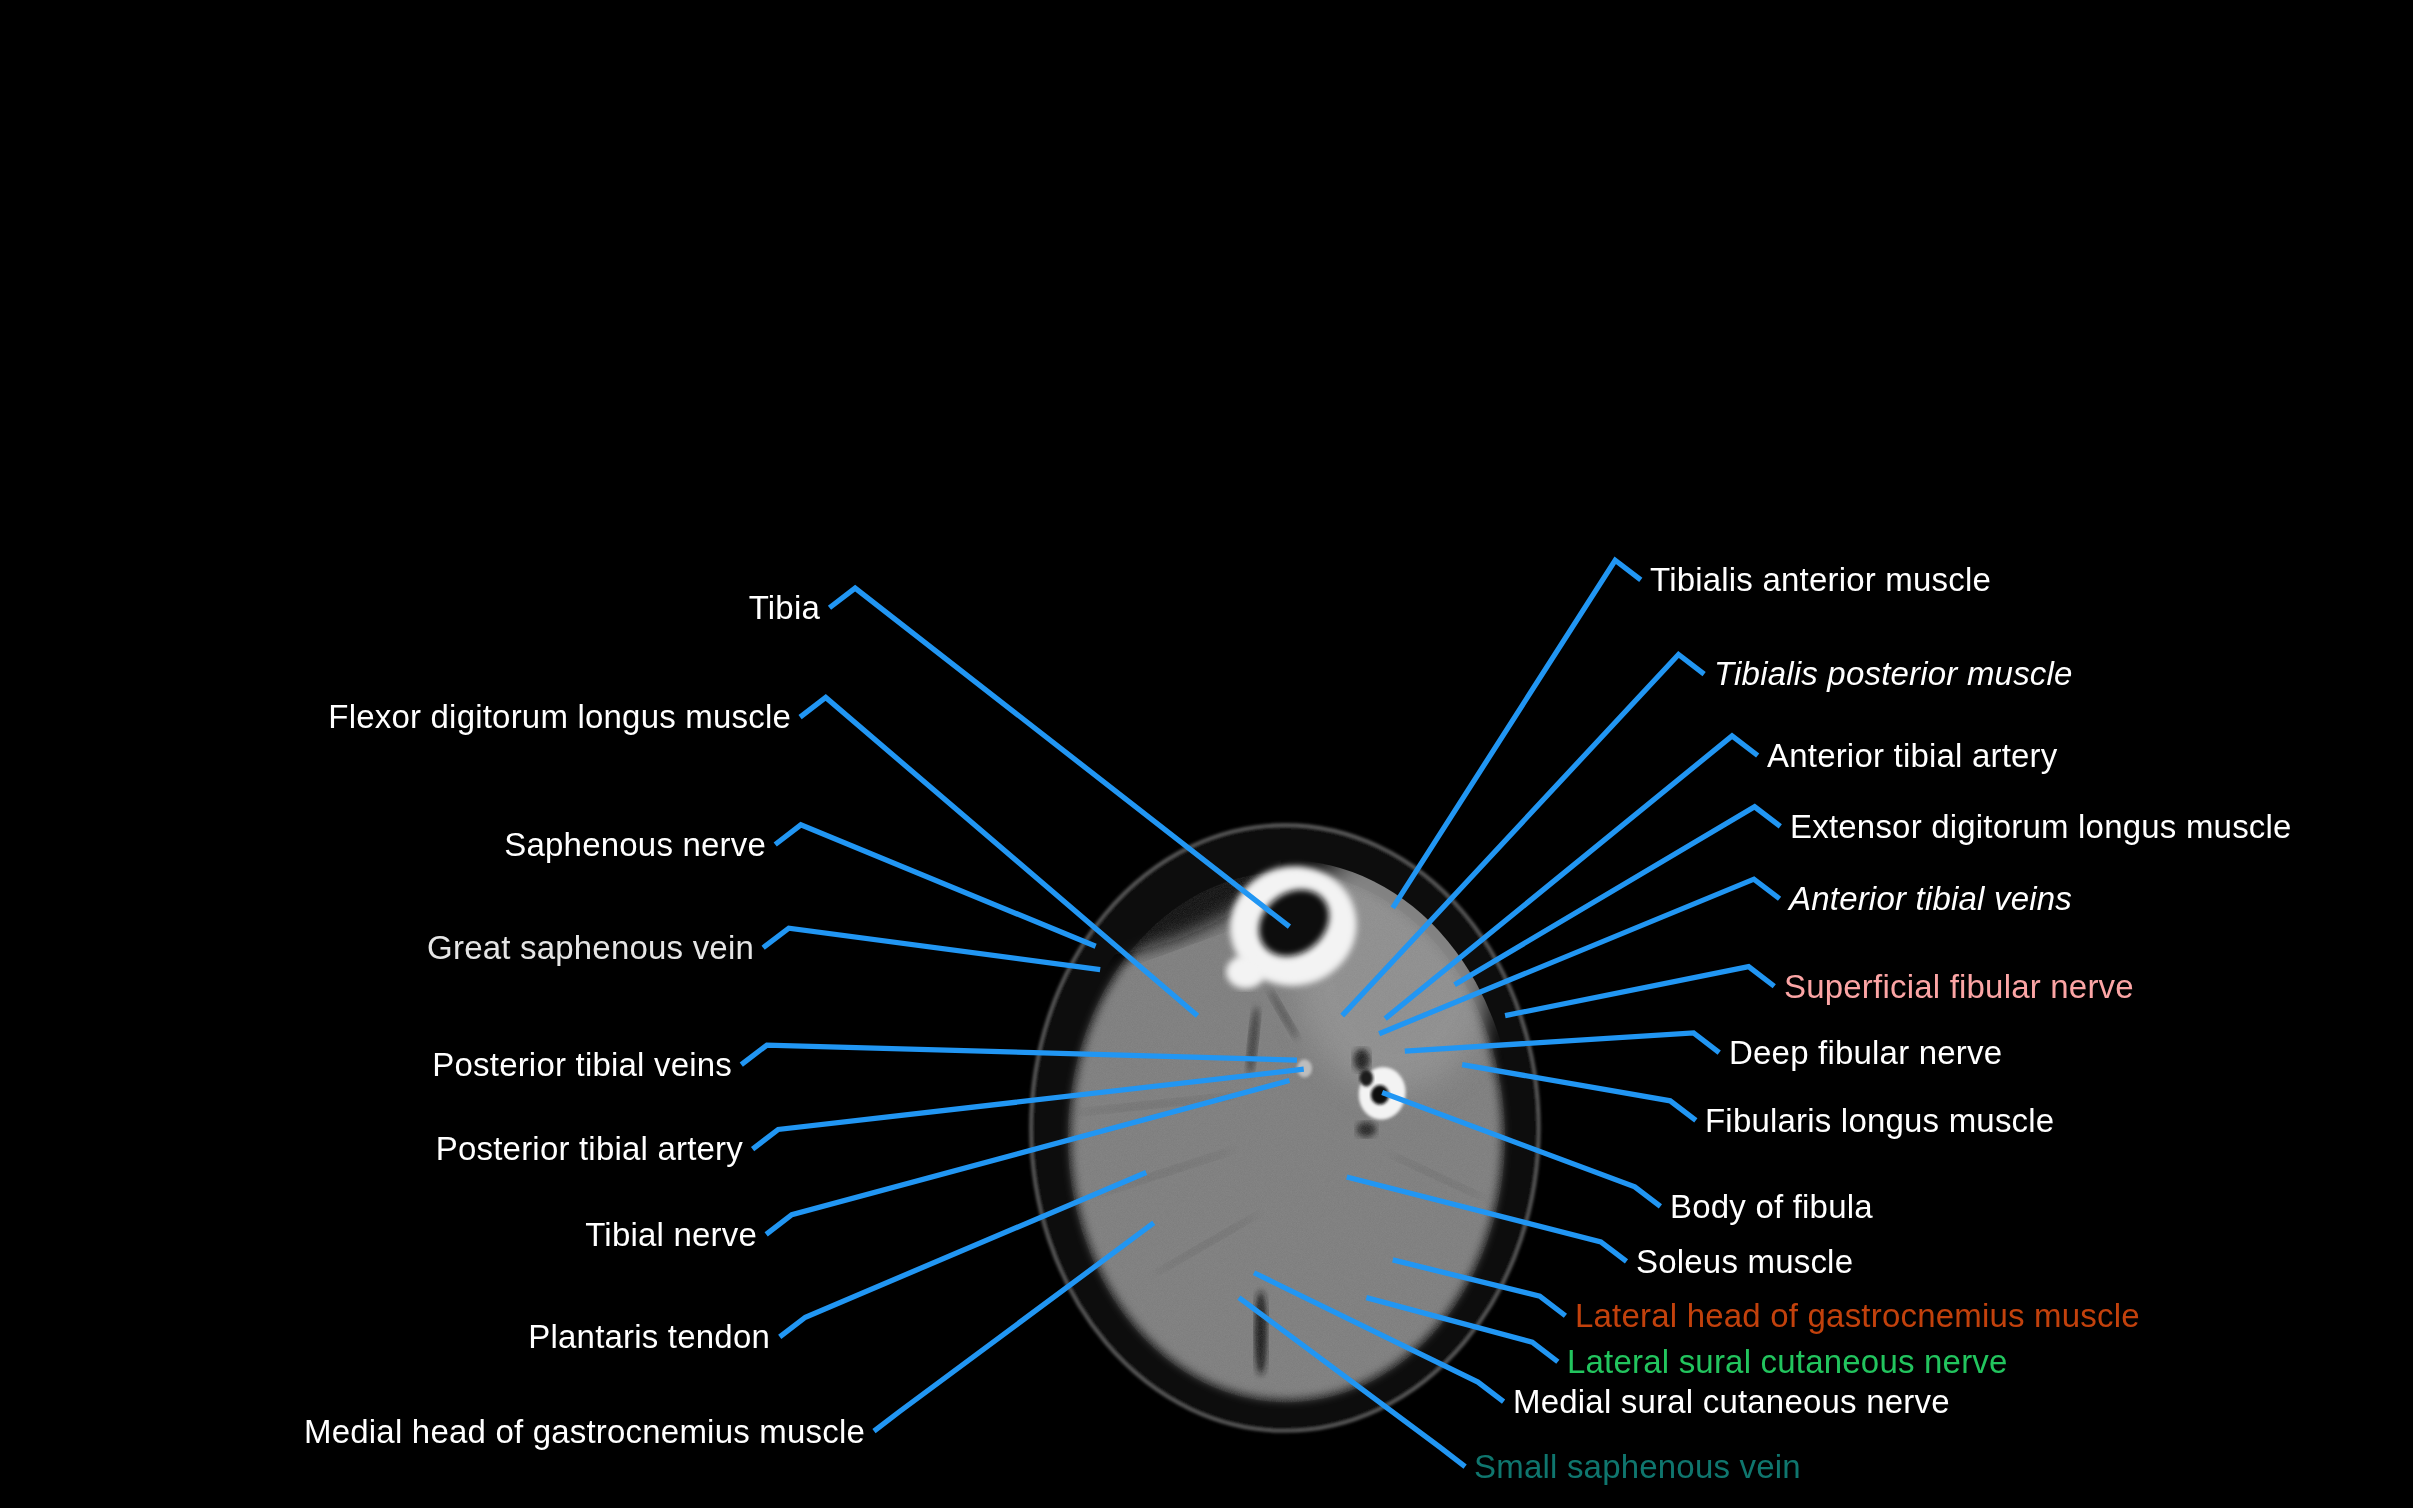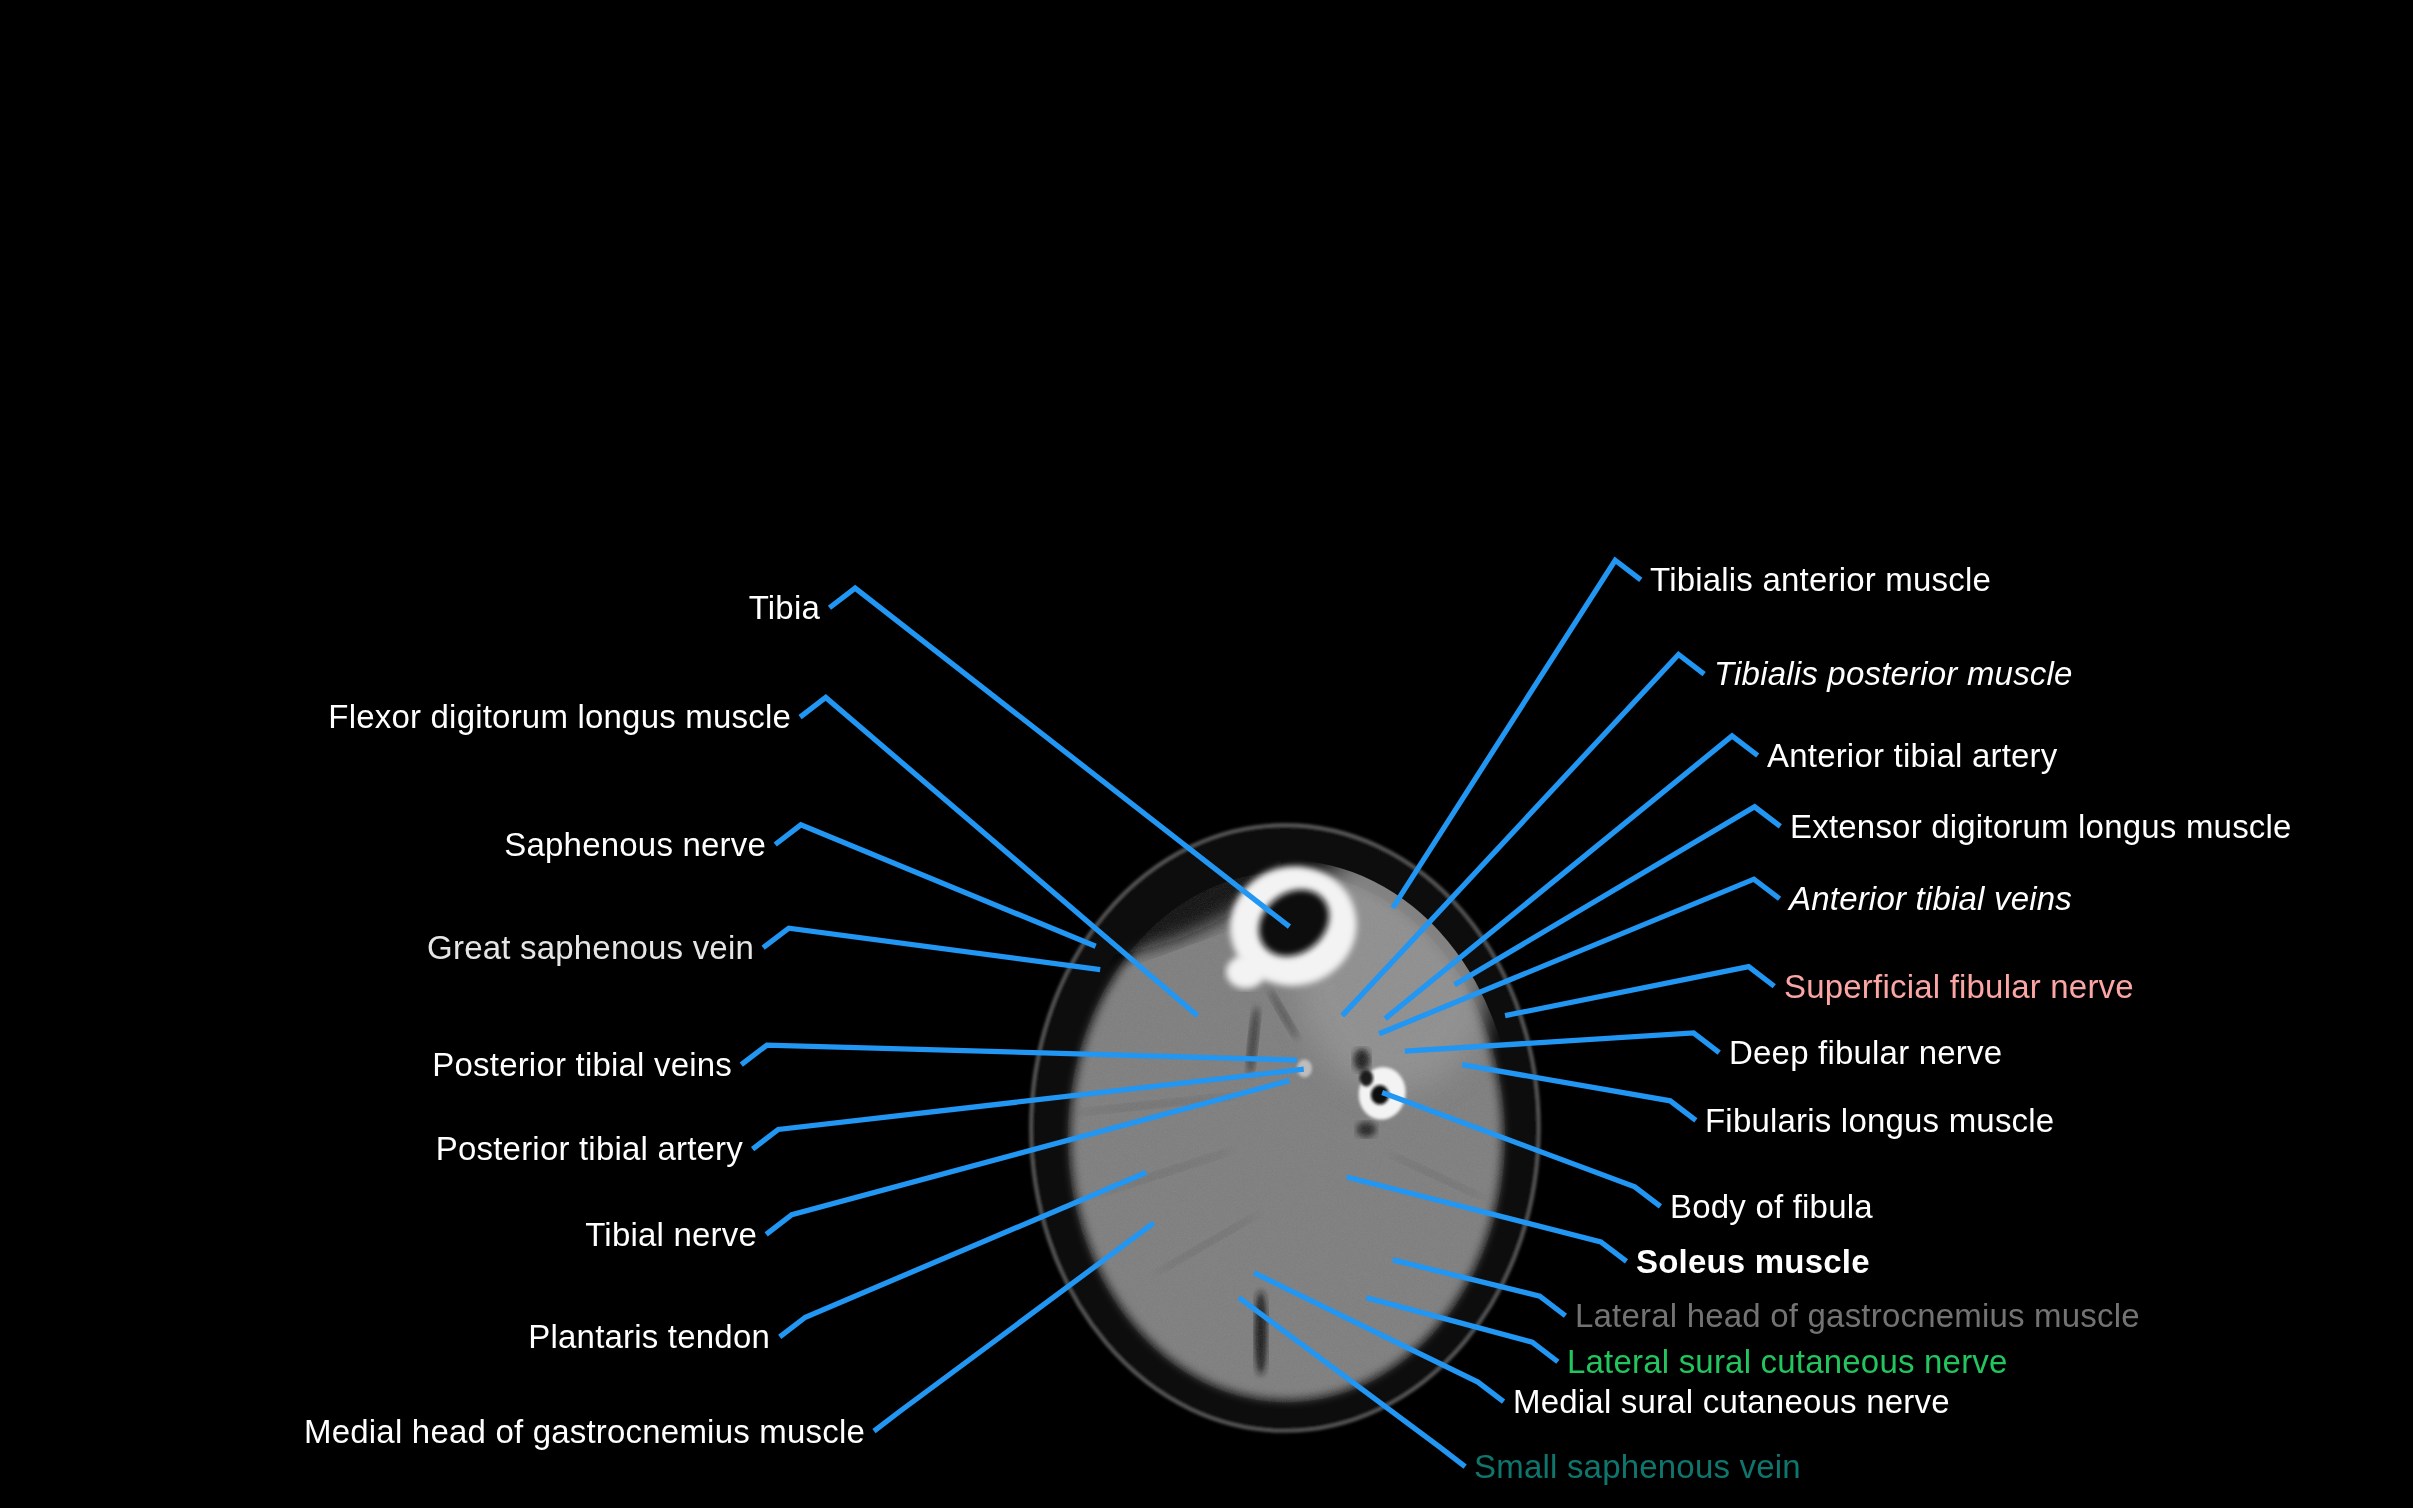--- a/index.html
+++ b/index.html
@@ -145,20 +145,20 @@
 
   <div class="anat-label right" style="left: 1650px; top: 580px; color: rgb(255, 255, 255);">Tibialis anterior muscle</div>
   <div class="anat-label right" style="left: 1714px; top: 674px; color: rgb(255, 255, 255); font-style: italic;">Tibialis posterior muscle</div>
   <div class="anat-label right" style="left: 1767px; top: 756px; color: rgb(255, 255, 255);">Anterior tibial artery</div>
   <div class="anat-label right" style="left: 1790px; top: 827px; color: rgb(255, 255, 255);">Extensor digitorum longus muscle</div>
   <div class="anat-label right" style="left: 1789px; top: 899px; color: rgb(255, 255, 255); font-style: italic;">Anterior tibial veins</div>
   <div class="anat-label right" style="left: 1784px; top: 987px; color: #fca5a5;">Superficial fibular nerve</div>
   <div class="anat-label right" style="left: 1729px; top: 1053px; color: rgb(255, 255, 255);">Deep fibular nerve</div>
   <div class="anat-label right" style="left: 1705px; top: 1121px; color: rgb(255, 255, 255);">Fibularis longus muscle</div>
   <div class="anat-label right" style="left: 1670px; top: 1207px; color: rgb(255, 255, 255);">Body of fibula</div>
-  <div class="anat-label right" style="left: 1636px; top: 1262px; color: rgb(255, 255, 255); font-weight: bold;">Soleus muscle</div>
-  <div class="anat-label right" style="left: 1575px; top: 1316px; color: #737373;">Lateral head of gastrocnemius muscle</div>
+  <div class="anat-label right" style="left: 1636px; top: 1262px; color: rgb(255, 255, 255);">Soleus muscle</div>
+  <div class="anat-label right" style="left: 1575px; top: 1316px; color: #c2410c;">Lateral head of gastrocnemius muscle</div>
   <div class="anat-label right" style="left: 1567px; top: 1362px; color: #22c55e;">Lateral sural cutaneous nerve</div>
   <div class="anat-label right" style="left: 1513px; top: 1402px; color: rgb(255, 255, 255);">Medial sural cutaneous nerve</div>
   <div class="anat-label right" style="left: 1474px; top: 1467px; color: #0f766e;">Small saphenous vein</div>
 
 </div>
 
 
 </body></html>

